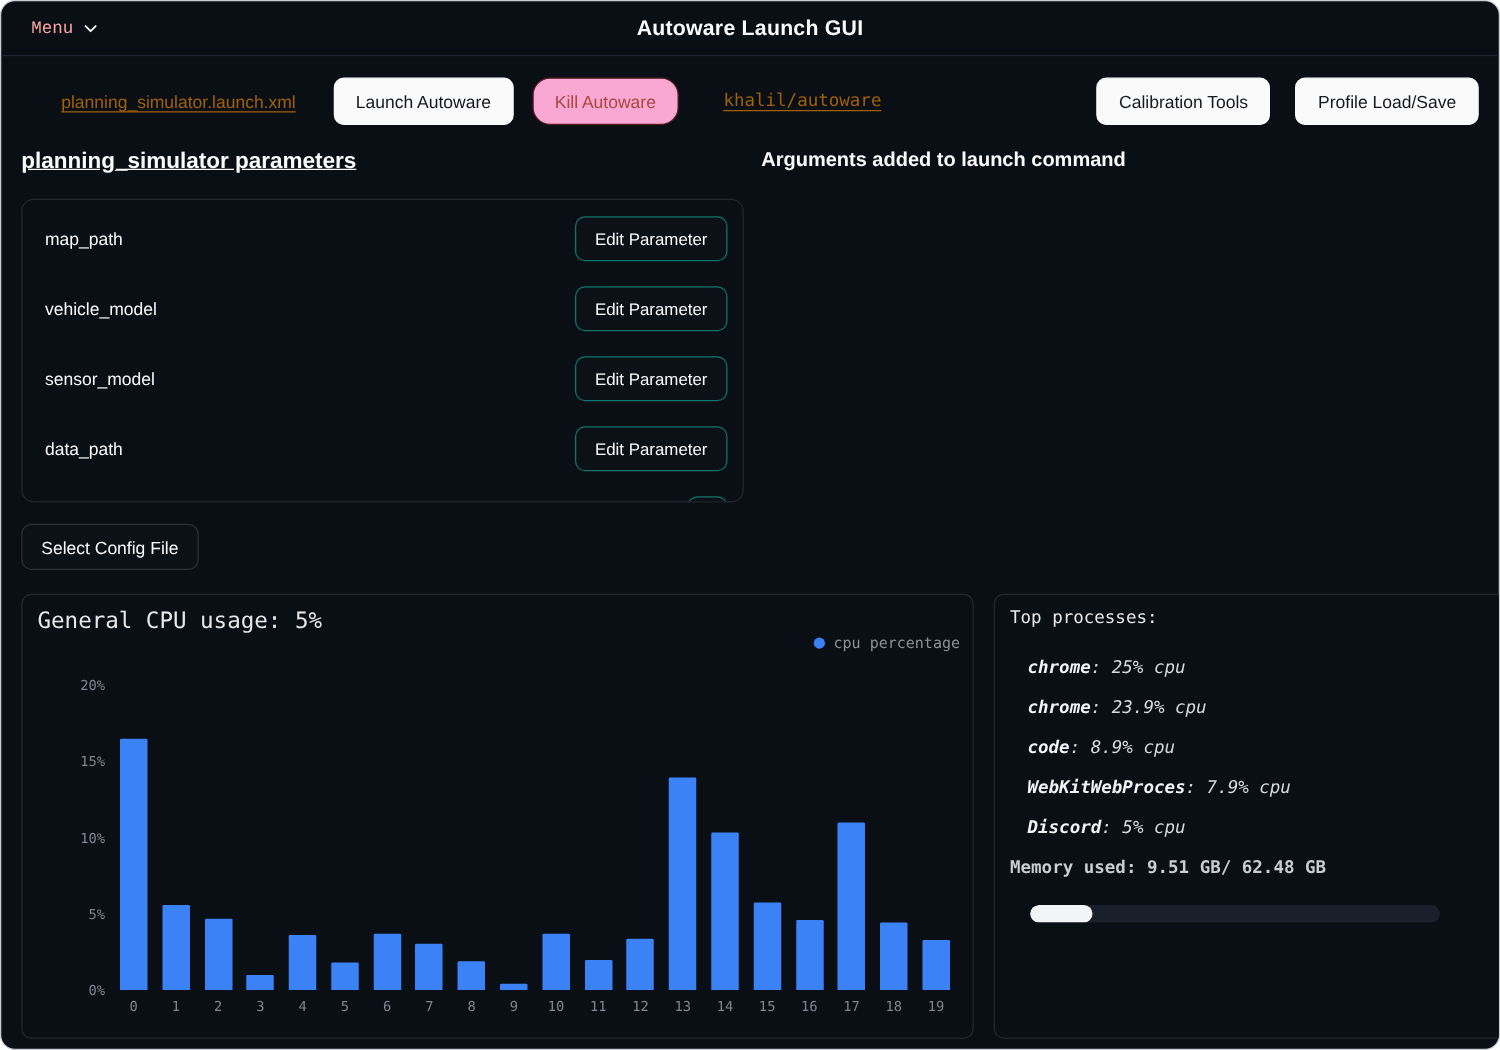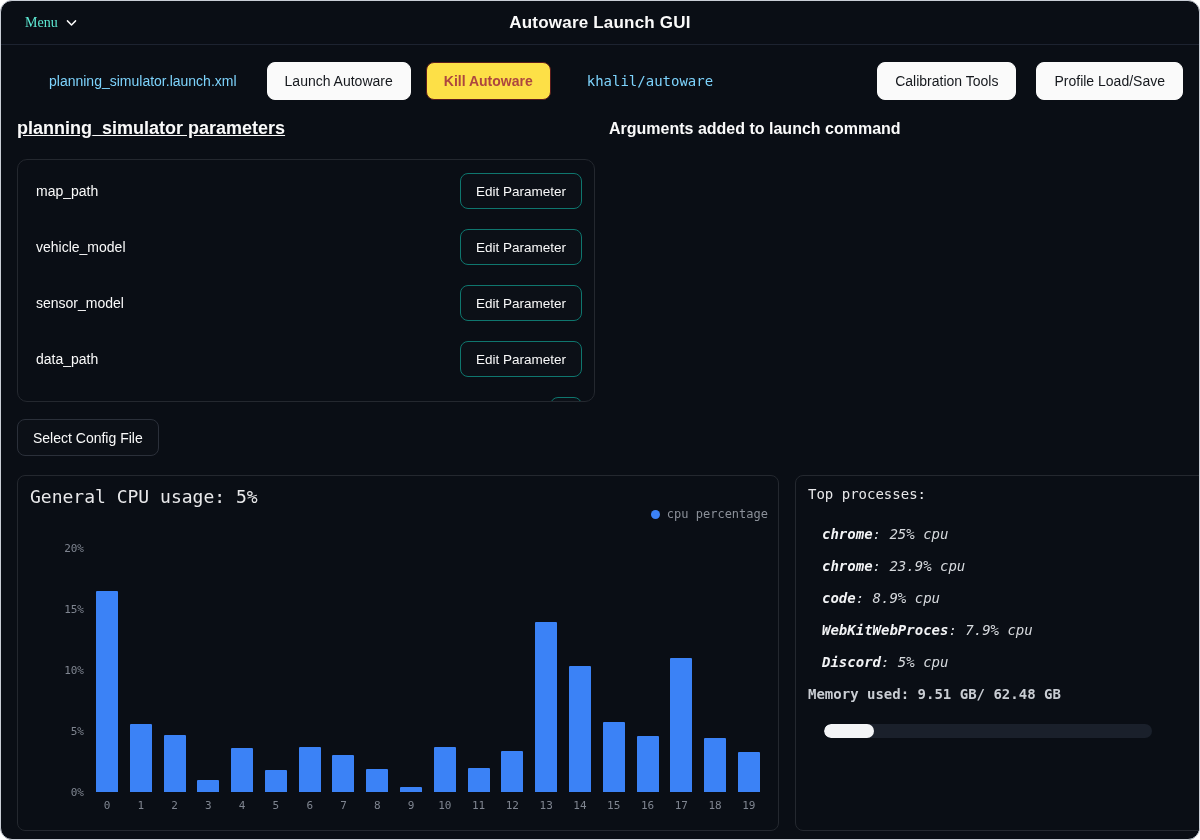--- a/index.html
+++ b/index.html
@@ -4,30 +4,30 @@
 <style>
   * { margin:0; padding:0; box-sizing:border-box; }
   html,body { width:1200px; height:840px; background:#ffffff; font-family:"Liberation Sans", sans-serif; }
   .window {
     position:absolute; left:0; top:0; width:1200px; height:840px;
     background:#0a0e15; border:1px solid #c9ced6; border-radius:12px;
     overflow:hidden; color:#fafafa;
   }
   
   .header { position:relative; height:44px; border-bottom:1px solid #1d2330; display:flex; align-items:center; padding:0 24px; }
-  .menu-btn { position:relative; z-index:2; display:flex; align-items:center; gap:7px; font-size:14px; color:#5eead4; background:none; border:none; cursor:pointer; font-family:Liberation Serif, serif; }
+  .menu-btn { position:relative; z-index:2; display:flex; align-items:center; gap:7px; font-size:14px; color:#fca5a5; background:none; border:none; cursor:pointer; font-family:Liberation Mono, monospace; }
   .menu-btn svg { display:block; }
   .header-title { position:absolute; left:0; right:0; text-align:center; font-weight:bold; font-size:17px; letter-spacing:.2px; }
   
   .toolbar { position:absolute; left:0; right:0; top:61px; height:38px; display:flex; align-items:center; padding:0 16px 0 48px; }
-  .link { color:#7dd3fc; font-size:14px; text-underline-offset:3px; cursor:pointer; }
+  .link { color:#a16207; font-size:14px; text-decoration:underline; text-underline-offset:3px; cursor:pointer; }
   .link.mono { font-family:"DejaVu Sans Mono", monospace; }
   .btn { height:38px; display:inline-flex; align-items:center; padding:0 17px; border-radius:8px; font-size:14px; font-family:inherit; cursor:pointer; border:1px solid transparent; }
   .btn-white { background:#fafafa; color:#15181d; border-color:#fafafa; font-weight:500; }
-  .btn-danger { background:#fde047; color:#ad463f; border-color:#5b1c1c; font-weight:700; cursor:default; }
+  .btn-danger { background:#f9a8d4; color:#ad463f; border-color:#5b1c1c; font-weight:400; cursor:default;border-radius:14px; }
   .ml-launch { margin-left:30px; } .ml-kill { margin-left:15px; } .ml-repo { margin-left:36px; }
   .ml-auto { margin-left:auto; } .ml-profile { margin-left:20px; }
   
   .params-title { position:absolute; left:16px; top:117px; font-size:18px; font-weight:bold;text-decoration:underline; }
   .args-title { position:absolute; left:608px; top:119px; font-size:16px; font-weight:bold; }
   
   .params-card { position:absolute; left:16px; top:158px; width:578px; height:243px; border:1px solid #24282f; border-radius:10px; overflow:hidden; padding-top:3px; }
   .param-row { height:56px; display:flex; align-items:center; justify-content:space-between; padding:0 12px 0 18px; }
   .param-label { font-size:14px; color:#fafafa; }
   .btn-edit { height:36px; padding:0 15px; background:#0c1017; color:#fafafa; border:1px solid #0f766e; border-radius:8px; font-size:13.5px; font-family:inherit; cursor:pointer; }

